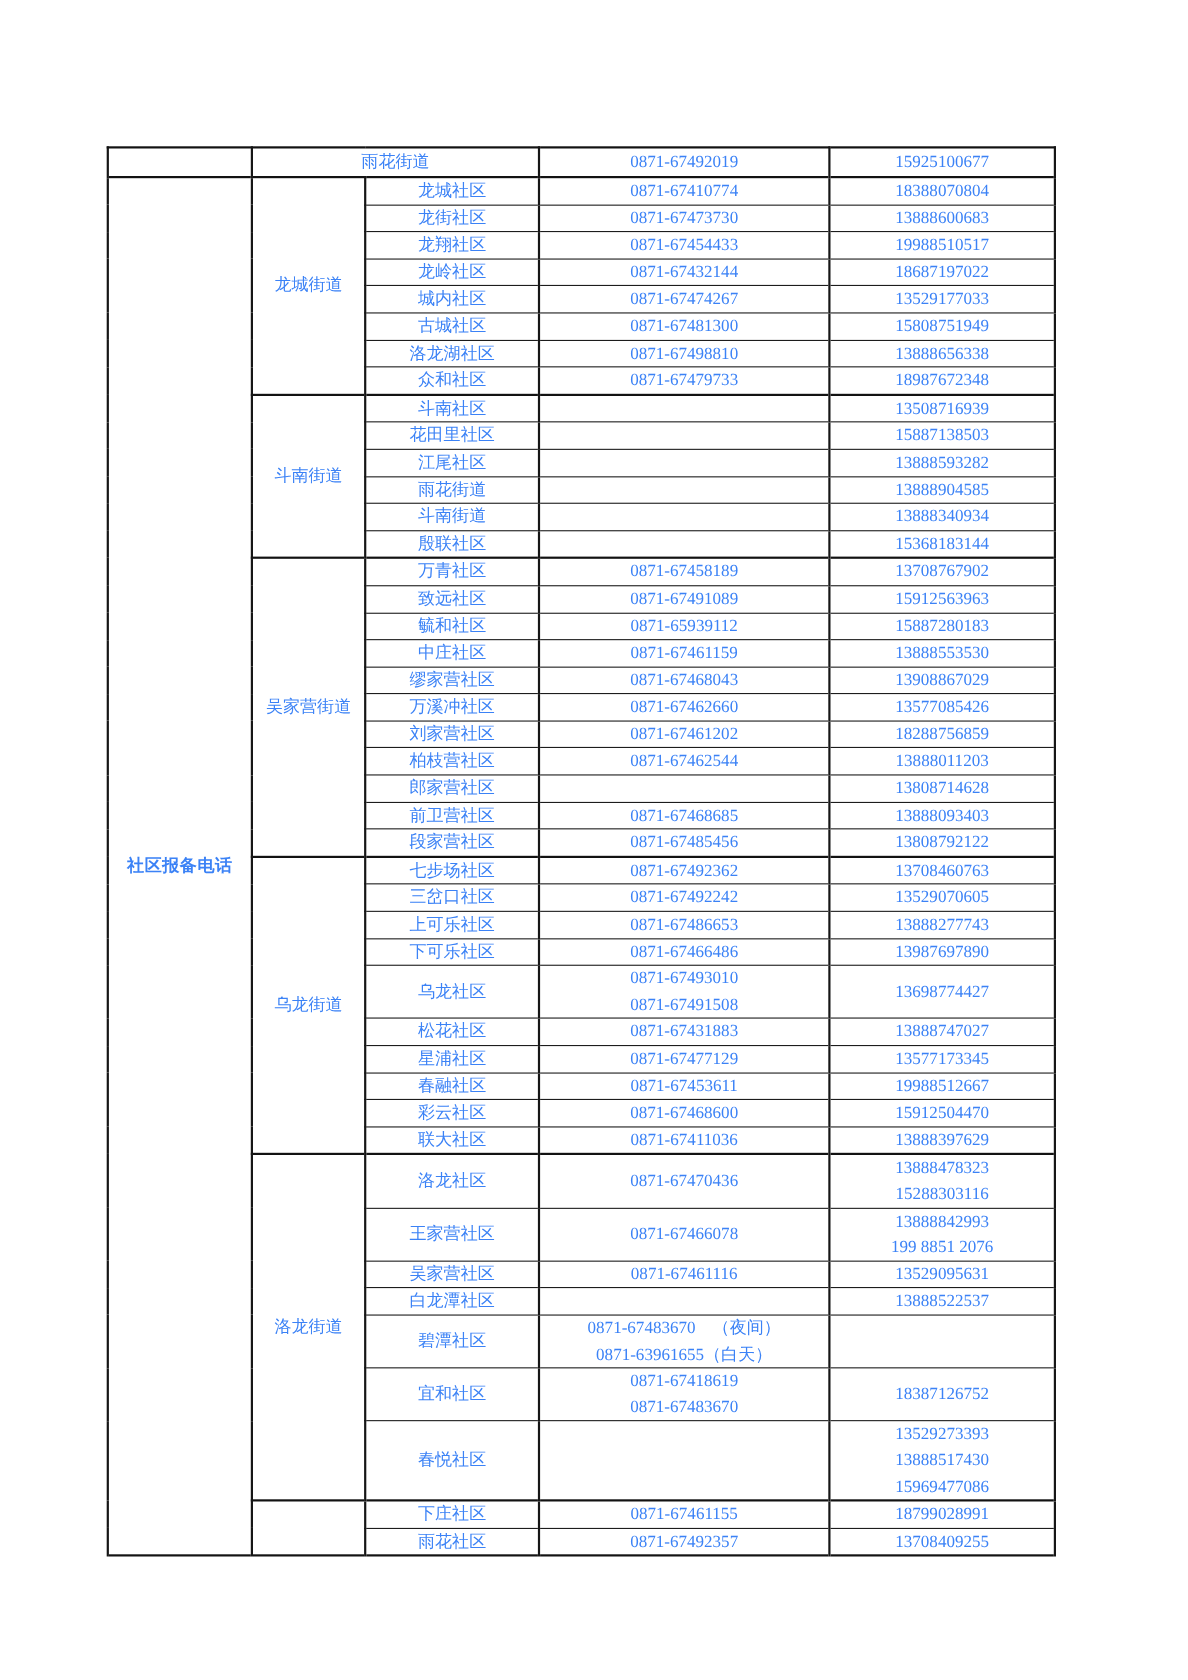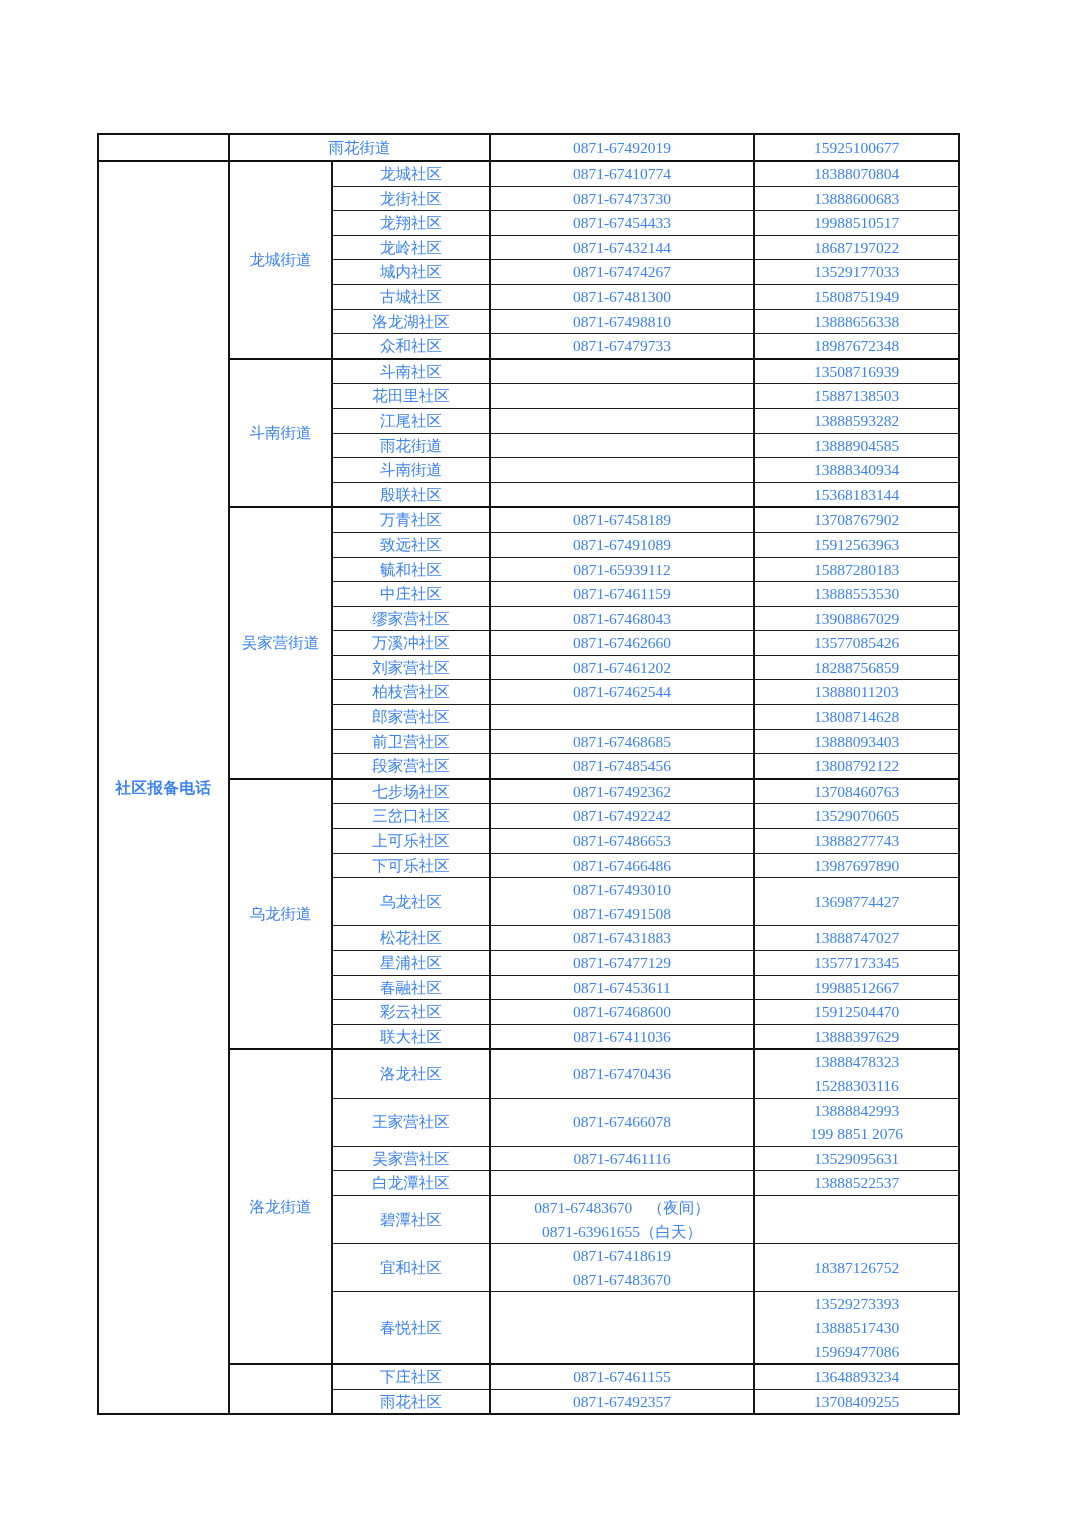--- a/index.html
+++ b/index.html
@@ -536,21 +536,21 @@
         </tr>
         <tr class="group-start" style="height: 24px;">
           <td rowspan="2"></td>
           <td>
             <div class="cell-line">下庄社区</div>
           </td>
           <td>
             <div class="cell-line">0871-67461155</div>
           </td>
           <td>
-            <div class="cell-line">13648893234</div>
+            <div class="cell-line">18799028991</div>
           </td>
         </tr>
         <tr style="height: 24px; border-radius: 12px;">
           <td>
             <div class="cell-line">雨花社区</div>
           </td>
           <td>
             <div class="cell-line">0871-67492357</div>
           </td>
           <td>

